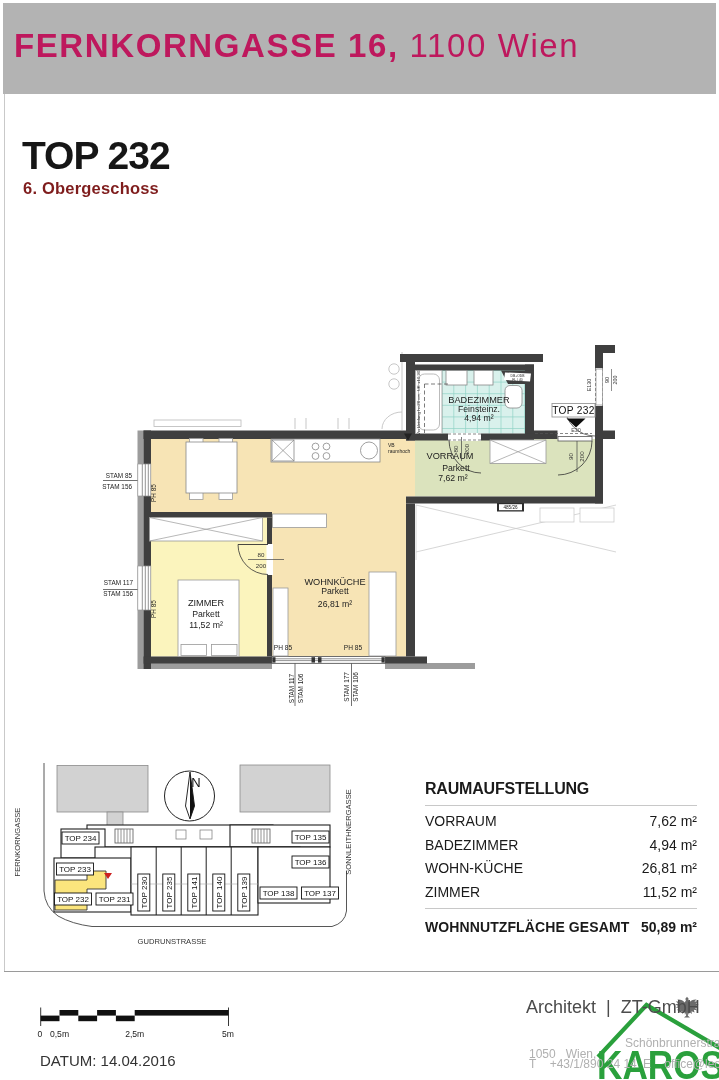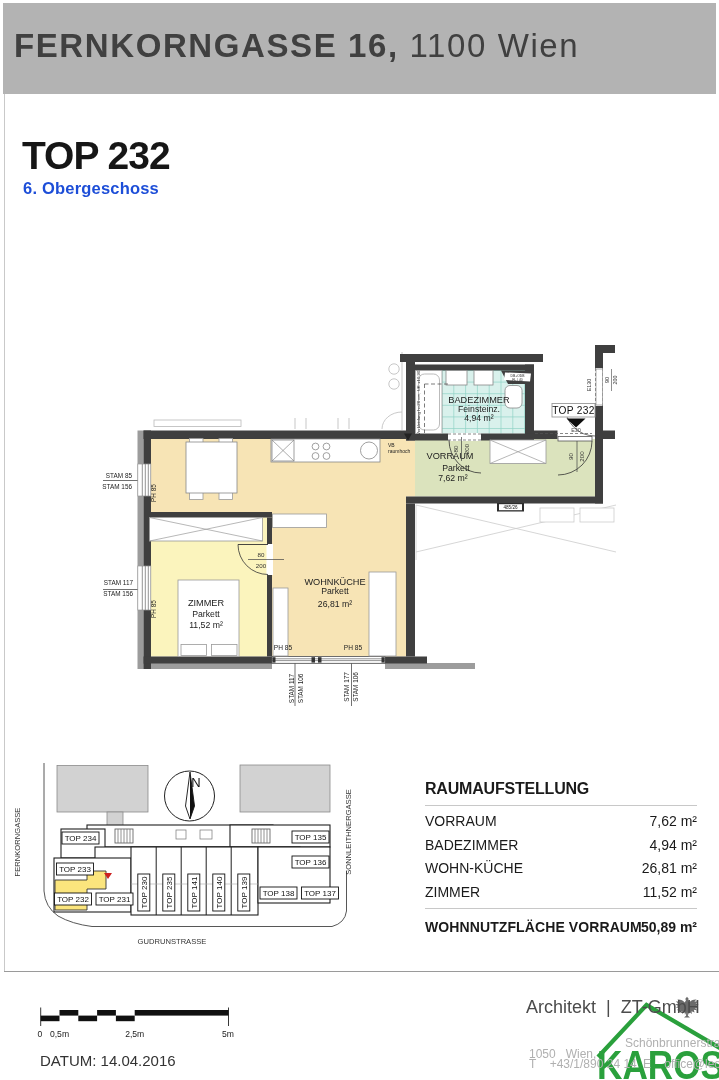--- a/index.html
+++ b/index.html
@@ -1,22 +1,22 @@
 <!DOCTYPE html>
 <html><head>
 <meta charset="utf-8">
 <style>
   html,body{margin:0;padding:0;}
   body{width:719px;height:1080px;background:#fff;font-family:"Liberation Sans",sans-serif;position:relative;overflow:hidden;}
   .abs{position:absolute;}
   #bar{left:3px;top:3px;width:713px;height:91px;background:#b3b3b3;}
-  #bartext{left:14px;top:27px;font-size:33px;font-weight:bold;color:#404040;letter-spacing:1.6px;white-space:nowrap;}
+  #bartext{left:14px;top:27px;font-size:33px;font-weight:bold;color:#be185d;letter-spacing:1.6px;white-space:nowrap;}
   #bartext span{font-weight:normal;}
   #t1{left:22px;top:134px;font-size:39px;font-weight:bold;color:#161616;letter-spacing:-1px;}
-  #t2{left:23px;top:179px;font-size:16.5px;font-weight:bold;color:#1d4ed8;letter-spacing:0.2px;}
+  #t2{left:23px;top:179px;font-size:16.5px;font-weight:bold;color:#7f1d1d;letter-spacing:0.2px;}
   
   #tbl{left:425px;top:774px;width:272px;color:#1a1a1a;}
   #tbl .hd{font-size:16px;font-weight:bold;letter-spacing:-0.2px;padding-top:6px;}
   #tbl .ln{height:0;border-top:1.4px solid #c8c8c8;}
   .row{position:relative;height:23.6px;font-size:14px;}
   .row .l{position:absolute;left:0;bottom:2px;}
   .row .r{position:absolute;right:0;bottom:2px;}
   #sumrow{position:relative;height:26px;font-size:14px;font-weight:bold;}
   #sumrow .l{position:absolute;left:0;bottom:0px;letter-spacing:0.1px;}
   #sumrow .r{position:absolute;right:0;bottom:0px;}
@@ -289,21 +289,21 @@
   <div class="row">
       <span class="l">WOHN-KÜCHE</span>
       <span class="r">26,81 m²</span>
     </div>
   <div class="row">
       <span class="l">ZIMMER</span>
       <span class="r">11,52 m²</span>
     </div>
   <div class="ln" style="margin-top:6px"></div>
   <div id="sumrow">
-      <span class="l">WOHNNUTZFLÄCHE VORRAUM</span>
+      <span class="l">WOHNNUTZFLÄCHE GESAMT</span>
       <span class="r">50,89 m²</span>
     </div>
 </div>
 <div class="abs" id="datum">DATUM: 14.04.2016</div>
 <div class="abs" id="leo">
   <div class="s">Architekt&nbsp; |&nbsp; ZT-GmbH</div>
 </div>
 <div class="addr" style="left:529px;top:1047px;">1050&nbsp;&nbsp;&nbsp;Wien,</div>
 <div class="addr" style="left:601px;top:1036px;margin-left:24px;">Schönbrunnerstrasse 2a/EG</div>
 <div class="addr" style="left:529px;top:1057px;">T&nbsp;&nbsp;&nbsp;&nbsp;+43/1/890 24 14</div>

